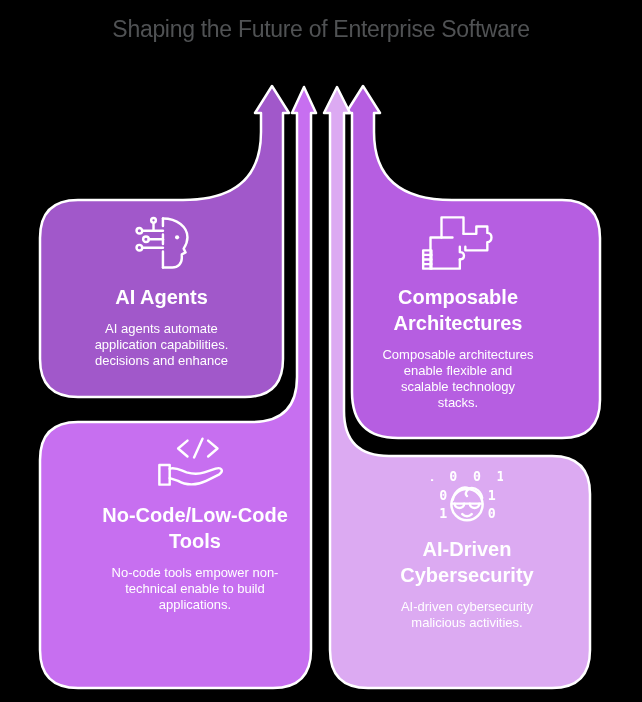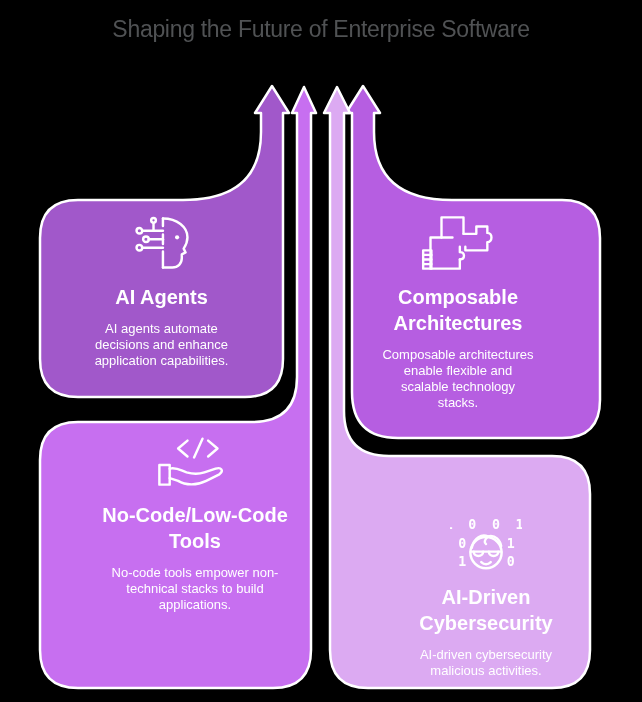--- a/index.html
+++ b/index.html
@@ -106,22 +106,22 @@
         <circle cx="18" cy="31" r="3"></circle>
       <path d="M14 40 H36"></path>
         <circle cx="11" cy="40" r="3"></circle>
       <circle class="dotfill" cx="51" cy="29" r="2.2"></circle>
     </svg>
     <div class="card-title">
       <span>AI Agents</span>
     </div>
     <div class="card-desc">
       <div>AI agents automate</div>
+      <div>application capabilities.</div>
       <div>decisions and enhance</div>
-      <div>application capabilities.</div>
     </div>
   </div>
 
   <div class="card-content" style="left:352px; top:210px; width:212px;">
     <svg class="card-icon" width="92" height="66" viewBox="0 0 100 72">
       <path d="M32 30 V8 H56 V26"></path>
       <path d="M56 26 H70 V18 H82 V25 C88 25 88 35 82 35 V44 H58 V40"></path>
       <path d="M44 30 H20 V64 H52 V54"></path>
       <path d="M52 54 C58 54 58 46 52 46 V40"></path>
       <rect x="12" y="44" width="9" height="20"></rect>
@@ -146,26 +146,26 @@
       <path d="M62 7 L72 15.5 L62 24"></path>
       <rect x="10" y="33" width="11" height="21"></rect>
       <path d="M21 37 C28 35 33 39 39 41 C46 43 52 43 58 41 L70 37 C76 35 79 39 74 43 L60 50 C50 55 38 55 30 50 L21 47"></path>
     </svg>
     <div class="card-title">
       <span>No-Code/Low-Code</span>
       <span>Tools</span>
     </div>
     <div class="card-desc">
       <div>No-code tools empower non-</div>
-      <div>technical stacks to build</div>
+      <div>technical enable to build</div>
       <div>applications.</div>
     </div>
   </div>
 
-  <div class="card-content" style="left:331px; top:466px; width:310px;margin-top:48px;">
+  <div class="card-content" style="left:312px; top:466px; width:310px;">
     <svg class="card-icon" width="72" height="62" viewBox="0 0 76 64">
       <text x="38" y="15" text-anchor="middle" letter-spacing="4">1 0 0 1</text>
       <text x="13" y="35" text-anchor="middle">0</text>
       <text x="64" y="35" text-anchor="middle">1</text>
       <text x="13" y="54" text-anchor="middle">1</text>
       <text x="64" y="54" text-anchor="middle">0</text>
       <circle cx="38" cy="40" r="16.5"></circle>
       <path d="M23 35 C25 24 34 20 40 23 C48 21 53 27 54 33"></path>
       <path d="M40 23 C36 27 36 30 38 31"></path>
       <path d="M22 39 H54"></path>

